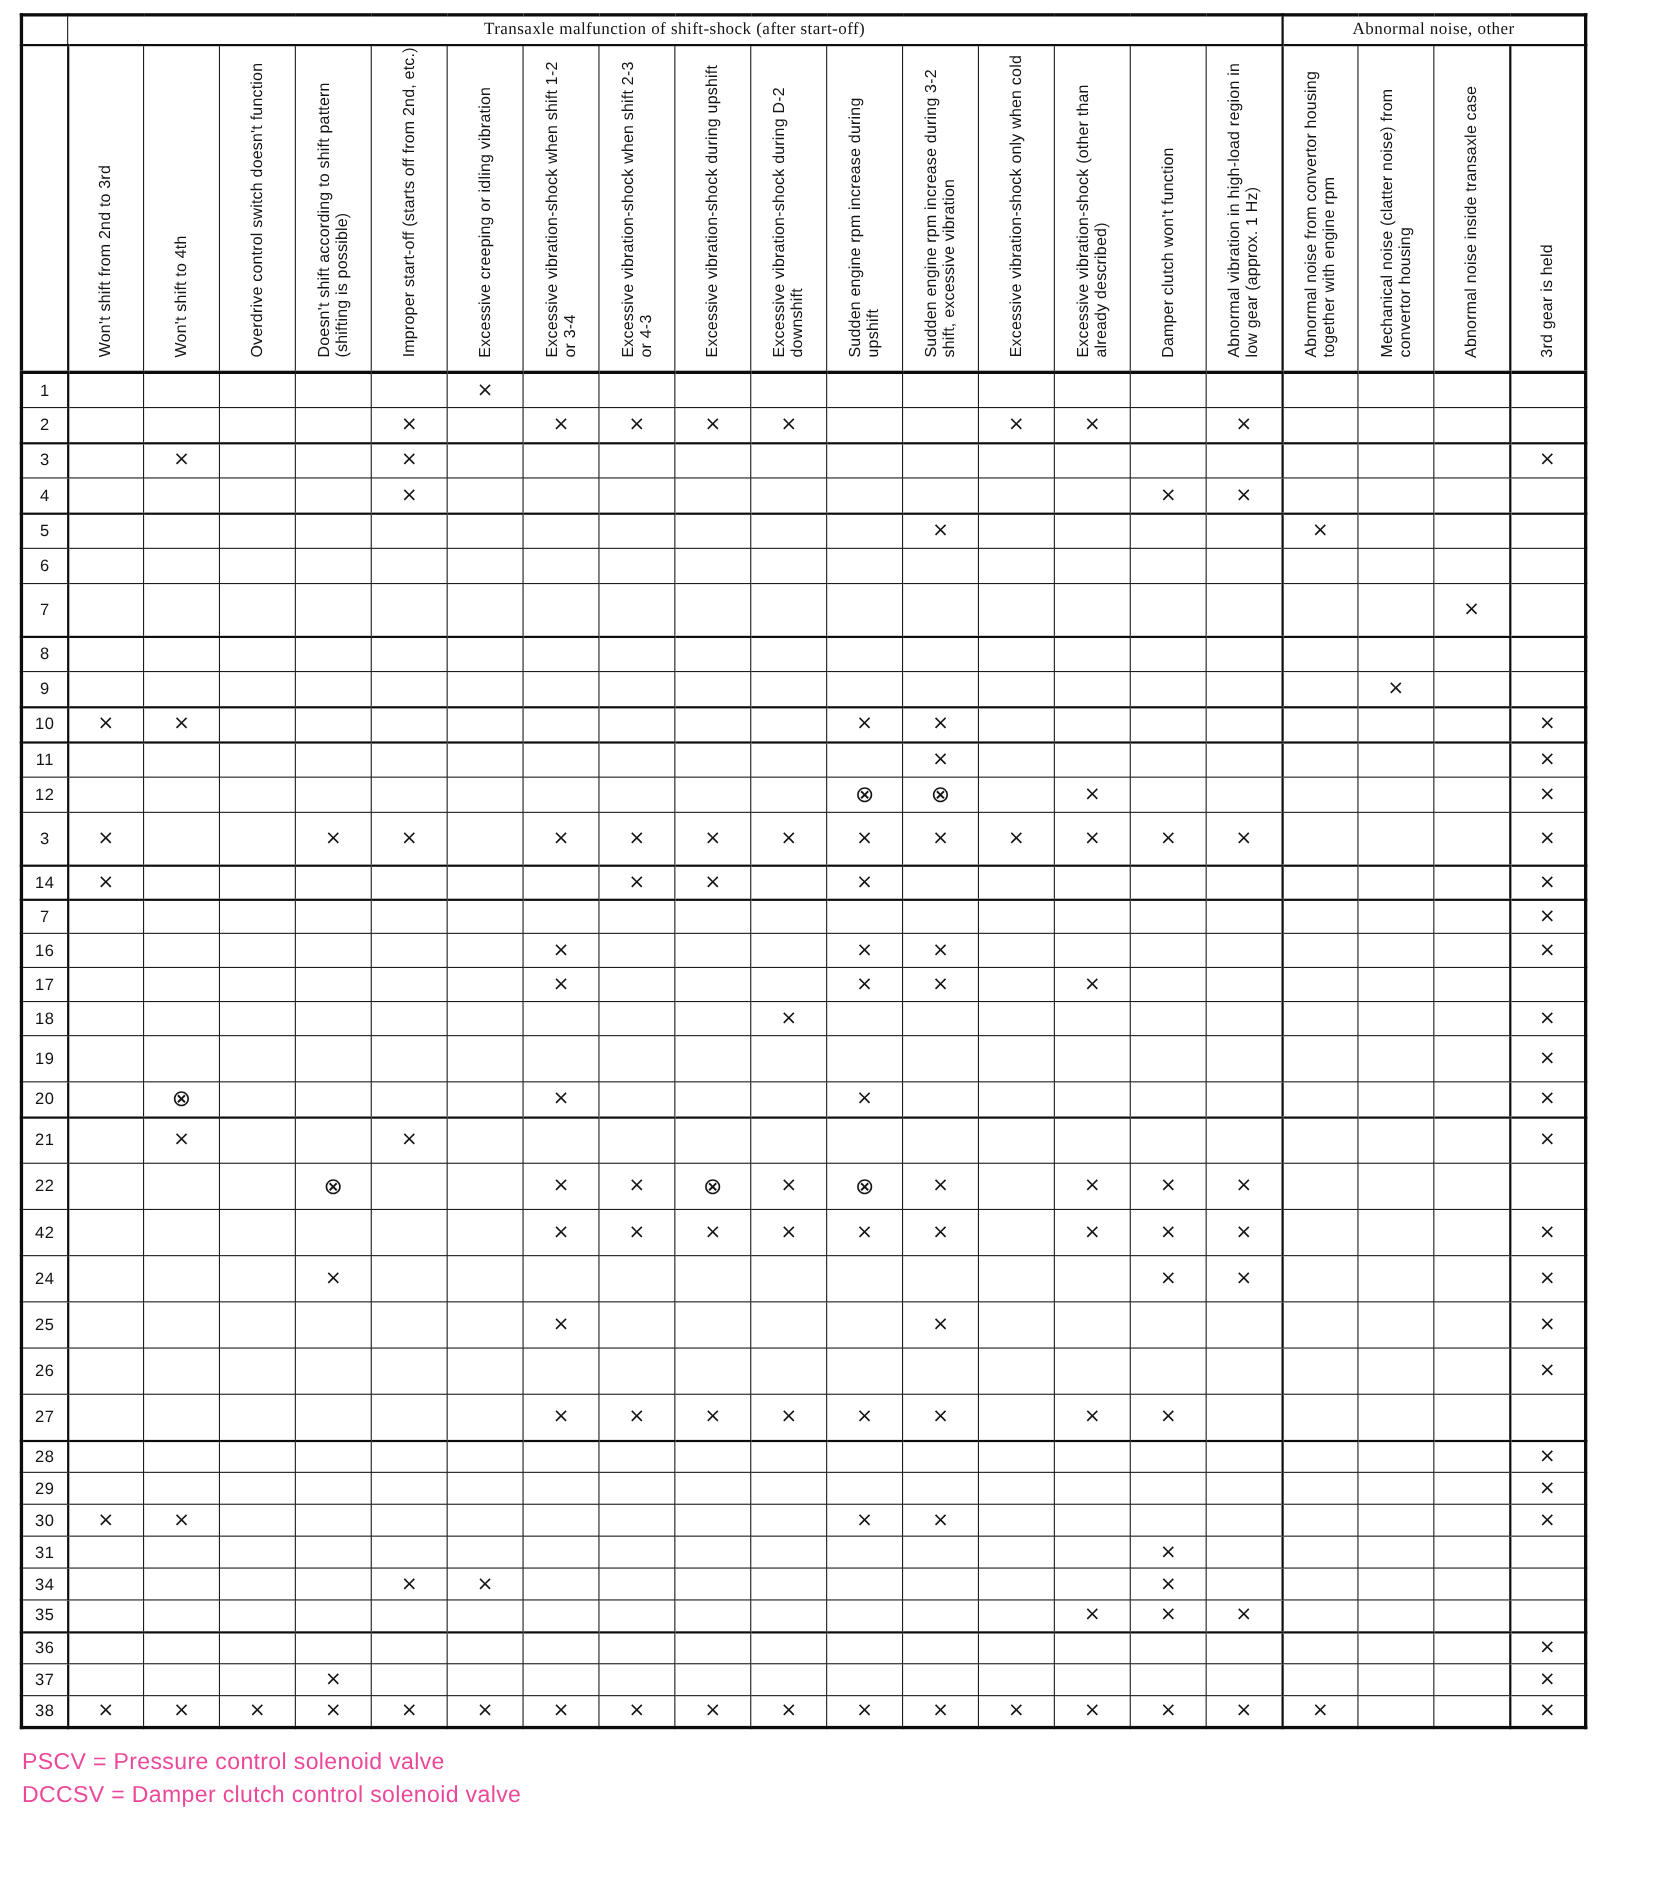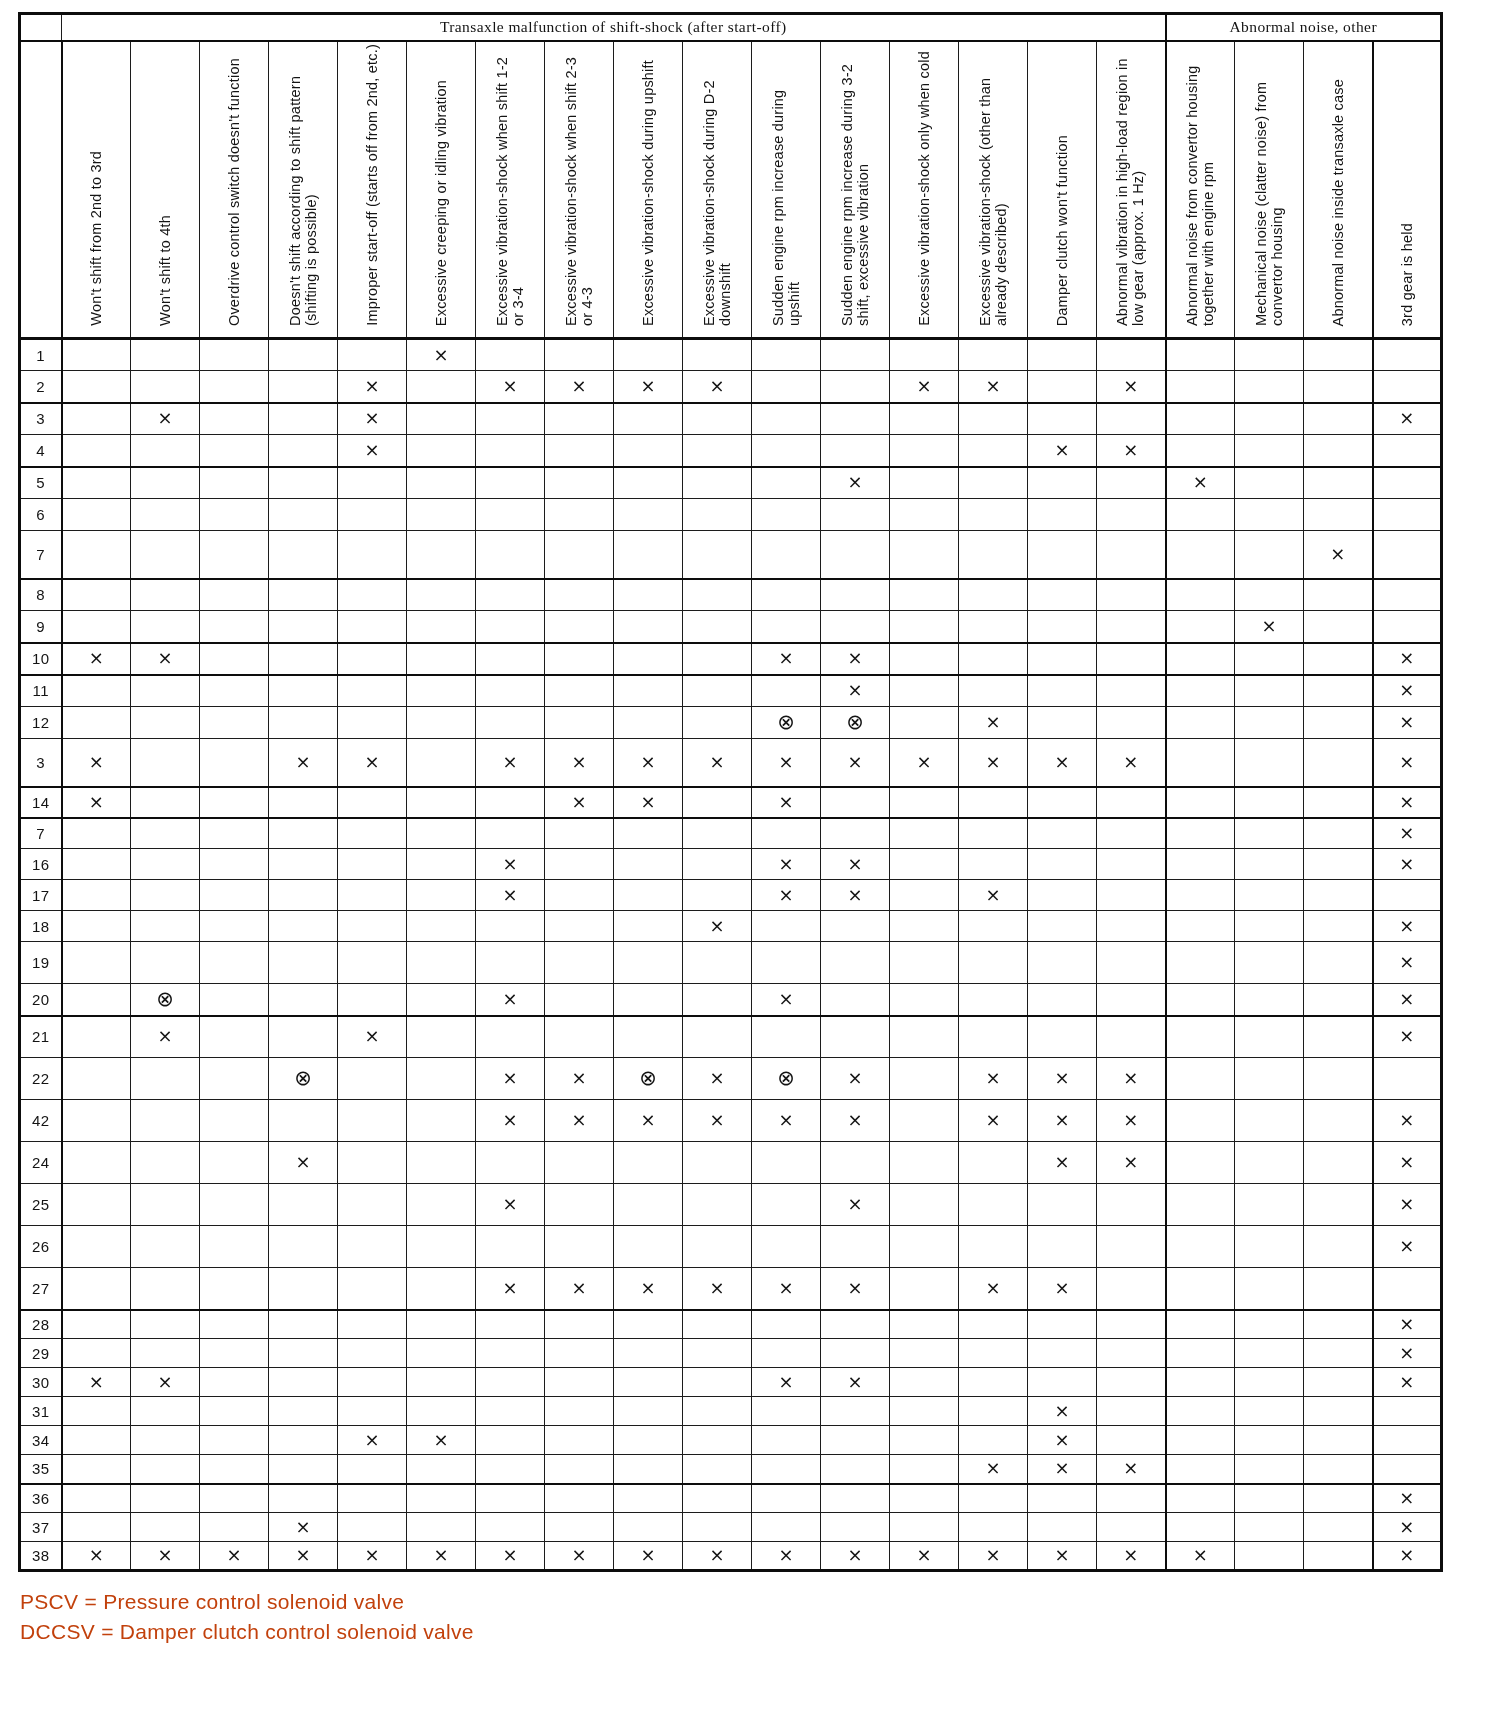--- a/index.html
+++ b/index.html
@@ -96,21 +96,21 @@
   
   td.numcell, tr.symrow th.numhead-spacer, th.numhead { border-right-width: 2px; border-right-color: #0d0d0d; }
   .gdiv { border-left-width: 2px !important; border-left-color: #0d0d0d !important; }
   .lastcol { border-left-width: 2px !important; border-left-color: #0d0d0d !important; }
   
   .footnotes {
     margin: 15px 0 0 2px;
     font-size: 21px;
     letter-spacing: 0.3px;
     line-height: 1.45;
-    color: #c2410c;
+    color: #ec4899;
   }
 </style>
 </head>
 <body>
 
 <div class="page">
 
   <table class="matrix">
     <colgroup>
       <col class="numcol">

